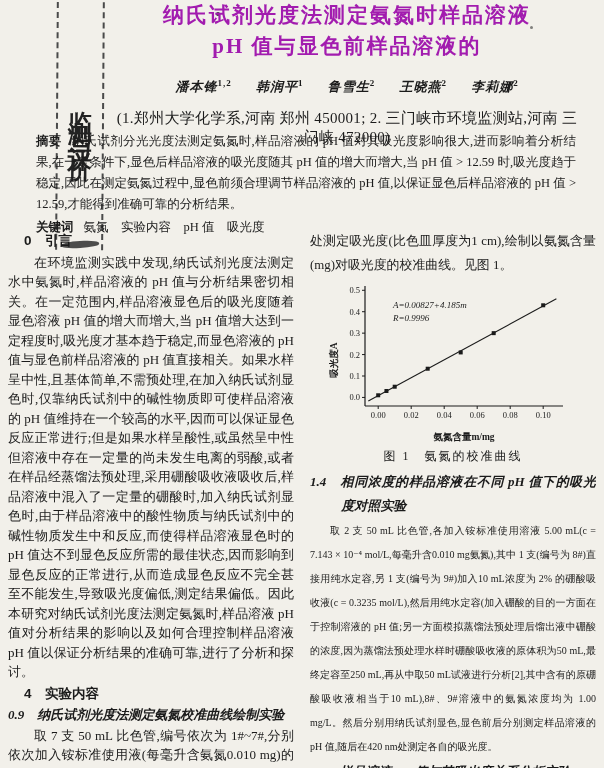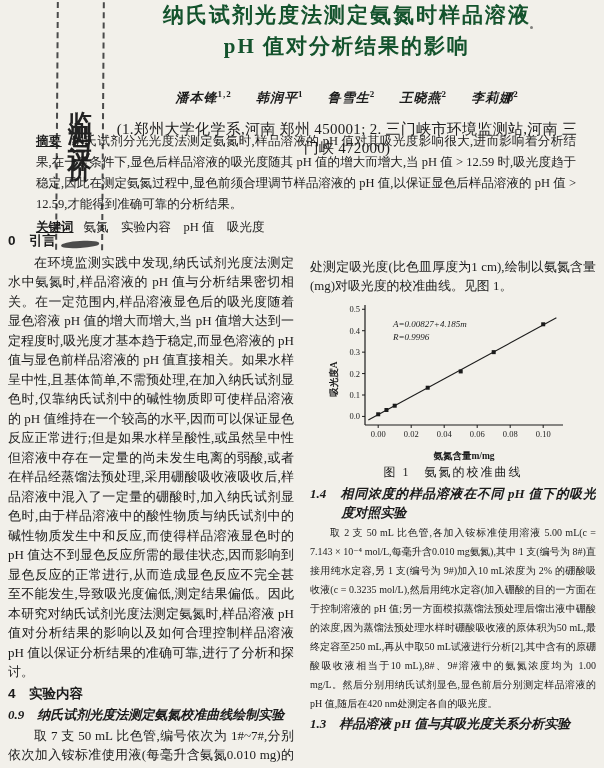--- a/index.html
+++ b/index.html
@@ -14,36 +14,36 @@
            transform:rotate(.4deg); }
   .stamp-text { writing-mode:vertical-rl; text-orientation:upright;
                 font-family:"Liberation Sans","DejaVu Sans",sans-serif;
                 font-weight:bold; font-size:24px; letter-spacing:12px; color:#222; }
   .stamp::after { content:""; position:absolute; bottom:2px; left:4px; width:38px; height:7px;
                   background:#2f2f2f; border-radius:50% 40% 50% 40%; transform:rotate(-3deg); opacity:.85; }
   .noise-dot { position:absolute; background:#333; border-radius:50%; }
 
   
   .head { position:absolute; left:110px; right:20px; top:0; text-align:center; }
-  .title { font-size:21px; font-weight:bold; line-height:31px; letter-spacing:2px; color:#14532d; }
-  .authors { margin-top:27px; font-size:13px; font-weight:bold; font-style:italic; letter-spacing:1px; }
+  .title { font-size:21px; font-weight:bold; line-height:31px; letter-spacing:2px; color:#a21caf; }
+  .authors { margin-top:16px; font-size:13px; font-weight:bold; font-style:italic; letter-spacing:1px; }
   .authors .au { margin:0 10px; }
   .authors sup { font-size:9px; font-style:normal; }
   .affil { margin-top:13px; font-size:15px; letter-spacing:.3px; }
 
   
   .abstract { position:absolute; left:36px; right:28px; top:131px; font-size:12.5px; line-height:21px; text-align:justify; }
-  .abstract .lbl { font-weight:bold; font-family:"Liberation Sans","DejaVu Sans",sans-serif; margin-right:10px;text-decoration:underline; }
+  .abstract .lbl { font-weight:bold; font-family:"Liberation Sans","DejaVu Sans",sans-serif; margin-right:10px; }
   .kw { margin-top:2px; }
 
   
   .cols { position:absolute; left:8px; right:8px; top:229px; bottom:0; display:flex; gap:16px; overflow:hidden; }
   .col { flex:1; min-width:0; overflow:hidden; font-size:13px; line-height:19.5px; text-align:justify; }
-  .col.right { font-size:12.9px; line-height:19px;margin-top:29px; }
-  .h-num { font-family:"Liberation Sans","DejaVu Sans",sans-serif; font-weight:bold; font-size:13.5px; margin:2px 0; }
+  .col.right { font-size:12.9px; line-height:24px; }
+  .h-num { font-family:"Liberation Sans","DejaVu Sans",sans-serif; font-weight:bold; font-size:13.5px; margin:2px 16px; }
   .h-sub { font-weight:bold; font-style:italic; font-size:13px; margin:1px 0; padding-left:2.4em; text-indent:-2.4em; }
   p.ind { text-indent:2em; }
   .col.right p.p2 { font-size:10px; }
 
   
   .figure { margin:3px 0 2px 0; text-align:center; }
   .figure svg { display:block; margin:0 auto; }
   .figcap { font-weight:normal; font-size:12px; margin-top:2px; letter-spacing:2px; }
   svg text { font-family:"Liberation Serif","DejaVu Serif",serif; fill:#1b1b1b; }
   svg .tick-lab { font-size:8.5px; }
@@ -57,21 +57,21 @@
 
   <div class="stamp">
     <div class="stamp-text">监测与评价</div>
   </div>
   <div class="noise-dot" style="left:216px;top:12px;width:4px;height:4px;"></div>
   <div class="noise-dot" style="left:530px;top:26px;width:3px;height:3px;opacity:.6;"></div>
 
   <div class="head">
     <div class="title">
       <div>纳氏试剂光度法测定氨氮时样品溶液</div>
-      <div>pH 值对分析结果的影响</div>
+      <div>pH 值与显色前样品溶液的</div>
     </div>
     <div class="authors">
       <span class="au"><span>潘本锋</span><sup>1,2</sup></span>
       <span class="au"><span>韩润平</span><sup>1</sup></span>
       <span class="au"><span>鲁雪生</span><sup>2</sup></span>
       <span class="au"><span>王晓燕</span><sup>2</sup></span>
       <span class="au"><span>李莉娜</span><sup>2</sup></span>
     </div>
     <div class="affil">(1.郑州大学化学系,河南 郑州 450001; 2. 三门峡市环境监测站,河南 三门峡 472000)</div>
   </div>

